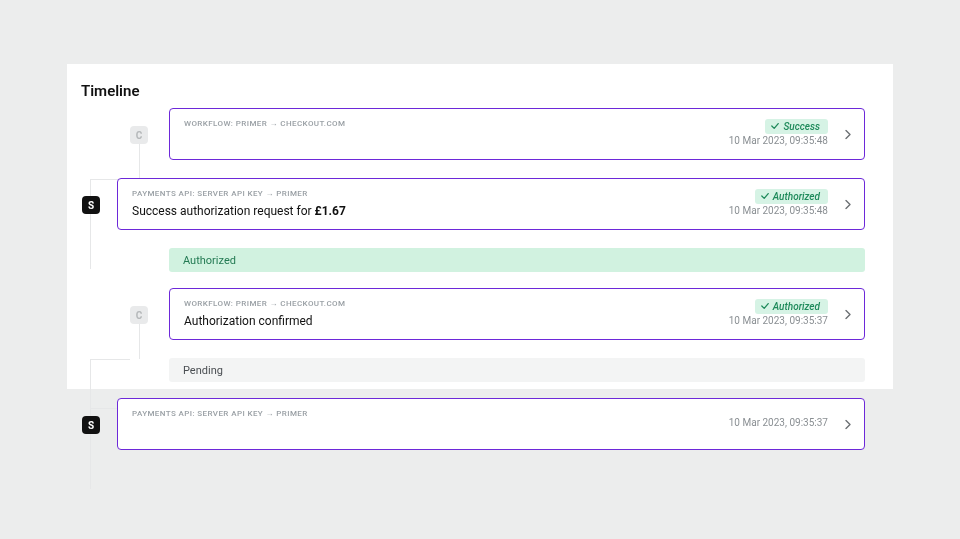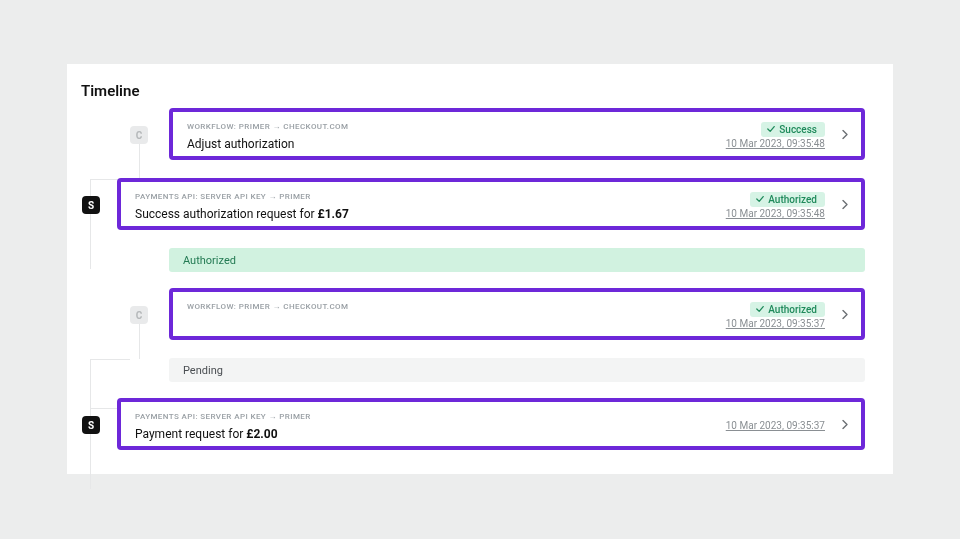--- a/index.html
+++ b/index.html
@@ -8,21 +8,21 @@
     font-family: -apple-system, BlinkMacSystemFont, "Segoe UI", Roboto, Helvetica, Arial, sans-serif;
     width: 960px;
     height: 539px;
     overflow: hidden;
   }
   .panel {
     position: absolute;
     left: 67px;
     top: 64px;
     width: 826px;
-    height: 410px;
+    height: 325px;
     background: #fff;
   }
   .panel-title {
     position: absolute;
     left: 14px;
     top: 18px;
     font-size: 15px;
     font-weight: 600;
     color: #111;
   }
@@ -42,21 +42,21 @@
     align-items: center;
     justify-content: center;
     font-size: 10px;
     font-weight: 700;
   }
   .badge-c { background: #e9eaeb; color: #b5b8ba; }
   .badge-s { background: #111; color: #fff; }
   .card {
     position: absolute;
     background: #fff;
-    border: 4px solid #6d28d9;
+    border: 1px solid #6d28d9;
     border-radius: 4px;
   }
   .card-inner {
     position: relative;
     width: 100%;
     height: 100%;
     padding: 10px 14px 10px 14px;
   }
   .eyebrow {
     font-size: 8px;
@@ -78,31 +78,31 @@
     top: 10px;
     background: #d6f3e5;
     color: #1f8a5b;
     font-size: 10px;
     font-weight: 500;
     padding: 2px 8px 2px 6px;
     border-radius: 3px;
     display: inline-flex;
     align-items: center;
     gap: 4px;
+    font-style: italic;
   }
   .status-pill .chk {
     display: inline-block;
   }
   .timestamp {
     position: absolute;
     right: 36px;
     top: 26px;
     font-size: 10px;
     color: #8a8f93;
-    text-decoration: underline;
   }
   .timestamp.solo { top: 18px; }
   .chevron {
     position: absolute;
     right: 12px;
     top: 50%;
     transform: translateY(-50%);
     color: #6b6f73;
   }
   .status-bar {
@@ -137,21 +137,20 @@
     <div class="hline" style="left:23px; top:257px; width:40px;"></div>
     <div class="vline" style="left:72px; top:220px; height:37px;"></div>
     <div class="hline" style="left:23px; top:306px; width:80px;"></div>
 
     <div class="badge-sq badge-c" style="left:63px; top:24px;">
         <span>C</span>
       </div>
     <div class="card" style="left:102px; top:6px; width:696px; height:52px;">
       <div class="card-inner">
         <div class="eyebrow">WORKFLOW: PRIMER → CHECKOUT.COM</div>
-        <div class="title-line">Adjust authorization</div>
         <div class="status-pill">
           <span class="chk"><svg width="8" height="8" viewBox="0 0 10 10">
                 <path d="M1 5 L4 8 L9 2" stroke="#1f8a5b" stroke-width="1.6" fill="none" stroke-linecap="round" stroke-linejoin="round"></path>
               </svg></span>
           <span>Success</span>
         </div>
         <div class="timestamp">10 Mar 2023, 09:35:48</div>
         <div class="chevron"><svg width="7" height="10" viewBox="0 0 7 10">
               <path d="M1 1 L5 5 L1 9" stroke="currentColor" stroke-width="1.4" fill="none" stroke-linecap="round" stroke-linejoin="round"></path>
             </svg></div>
@@ -181,20 +180,21 @@
     <div class="status-bar status-authorized" style="left:102px; top:146px; width:696px;">
       <span>Authorized</span>
     </div>
 
     <div class="badge-sq badge-c" style="left:63px; top:204px;">
         <span>C</span>
       </div>
     <div class="card" style="left:102px; top:186px; width:696px; height:52px;">
       <div class="card-inner">
         <div class="eyebrow">WORKFLOW: PRIMER → CHECKOUT.COM</div>
+        <div class="title-line">Authorization confirmed</div>
         <div class="status-pill">
           <span class="chk"><svg width="8" height="8" viewBox="0 0 10 10">
                 <path d="M1 5 L4 8 L9 2" stroke="#1f8a5b" stroke-width="1.6" fill="none" stroke-linecap="round" stroke-linejoin="round"></path>
               </svg></span>
           <span>Authorized</span>
         </div>
         <div class="timestamp">10 Mar 2023, 09:35:37</div>
         <div class="chevron"><svg width="7" height="10" viewBox="0 0 7 10">
               <path d="M1 1 L5 5 L1 9" stroke="currentColor" stroke-width="1.4" fill="none" stroke-linecap="round" stroke-linejoin="round"></path>
             </svg></div>
@@ -204,21 +204,20 @@
     <div class="status-bar status-pending" style="left:102px; top:256px; width:696px;">
       <span>Pending</span>
     </div>
 
     <div class="badge-sq badge-s" style="left:15px; top:314px;">
         <span>S</span>
       </div>
     <div class="card" style="left:50px; top:296px; width:748px; height:52px;">
       <div class="card-inner">
         <div class="eyebrow">PAYMENTS API: SERVER API KEY → PRIMER</div>
-        <div class="title-line"><span>Payment request for </span><strong>£2.00</strong></div>
         <div class="timestamp solo">10 Mar 2023, 09:35:37</div>
         <div class="chevron"><svg width="7" height="10" viewBox="0 0 7 10">
               <path d="M1 1 L5 5 L1 9" stroke="currentColor" stroke-width="1.4" fill="none" stroke-linecap="round" stroke-linejoin="round"></path>
             </svg></div>
       </div>
     </div>
 
   </div>
 </div>
 

